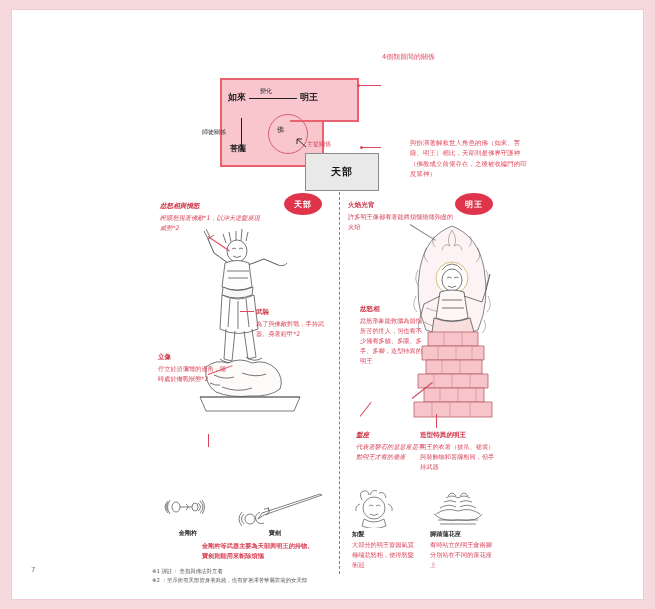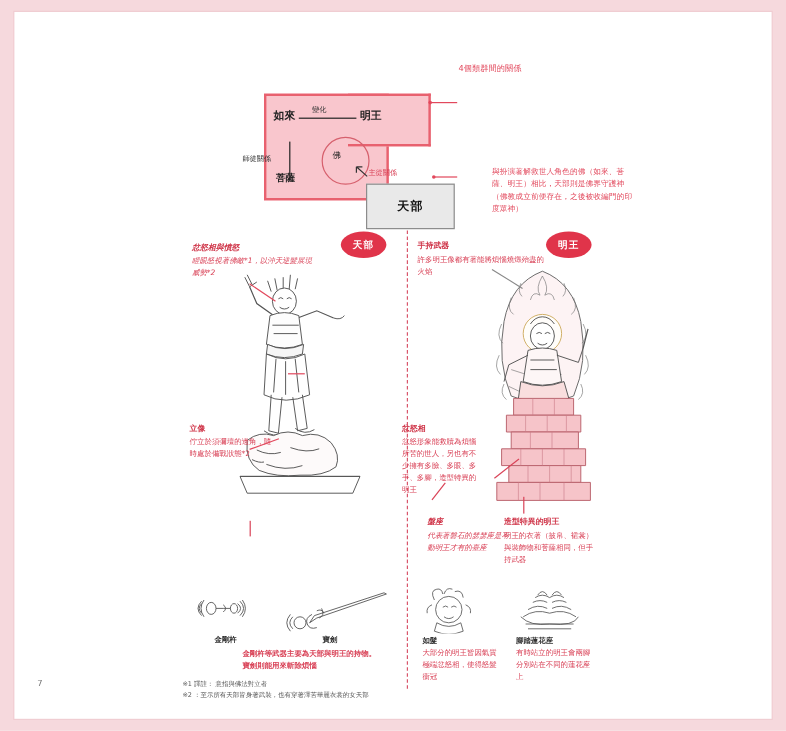--- a/index.html
+++ b/index.html
@@ -156,20 +156,24 @@
       <path d="M8 172 h100"></path>
     </g>
   </svg>
 
   <div class="callout" style="left:148px;top:191px;width:100px;font-style:italic;">
     <span class="hd">忿怒相與憤怒</span>
     <span>瞪眼怒視著佛敵*1，以沖天逆髮展現威勢*2</span>
   </div>
   <div class="leadline" style="left:196px;top:226px;width:26px;transform:rotate(34deg);transform-origin:left center;"></div>
 
+  <div class="callout" style="left:244px;top:297px;width:72px;">
+    <span class="hd">武裝</span>
+    <span>為了與佛敵對戰，手持武器、身著鎧甲*2</span>
+  </div>
   <div class="leadline" style="left:228px;top:301px;width:14px;"></div>
 
   <div class="callout" style="left:146px;top:342px;width:72px;">
     <span class="hd">立像</span>
     <span>佇立於須彌壇的邊角，隨時處於備戰狀態*2</span>
   </div>
   <div class="leadline" style="left:196px;top:364px;width:26px;transform:rotate(-20deg);transform-origin:left center;"></div>
 
   <div class="arrow-v" style="left:196px;top:424px;height:13px;background:#d94257;"></div>
 
@@ -213,26 +217,26 @@
       <path d="M24 180 h78 v15 h-78 Z"></path>
     </g>
     <g stroke="#c97b86" stroke-width="0.5" fill="none">
       <path d="M54 110 v14 M72 110 v14 M48 124 v14 M66 124 v14 M82 124 v14
                M52 138 v14 M70 138 v14 M44 152 v14 M62 152 v14 M80 152 v14
                M50 166 v14 M68 166 v14 M86 166 v14 M42 180 v15 M60 180 v15 M80 180 v15"></path>
     </g>
   </svg>
 
   <div class="callout" style="left:336px;top:190px;width:108px;">
-    <span class="hd">手持武器</span>
+    <span class="hd">火焰光背</span>
     <span>許多明王像都有著能將煩惱燒燬殆盡的火焰</span>
   </div>
   <div class="leadline" style="left:398px;top:214px;width:30px;transform:rotate(32deg);transform-origin:left center;background:#888;"></div>
 
-  <div class="callout" style="left:323px;top:294px;width:62px;margin-top:48px;">
+  <div class="callout" style="left:348px;top:294px;width:62px;">
     <span class="hd">忿怒相</span>
     <span>忿怒形象能救贖為煩惱所苦的世人，另也有不少擁有多臉、多眼、多手、多腳，造型特異的明王</span>
   </div>
 
   <div class="callout" style="left:344px;top:420px;width:70px;font-style:italic;">
     <span class="hd">盤座</span>
     <span>代表著磐石的瑟瑟座是不動明王才有的臺座</span>
   </div>
   <div class="leadline" style="left:348px;top:406px;width:18px;transform:rotate(-52deg);transform-origin:left center;background:#d94257;"></div>
 

